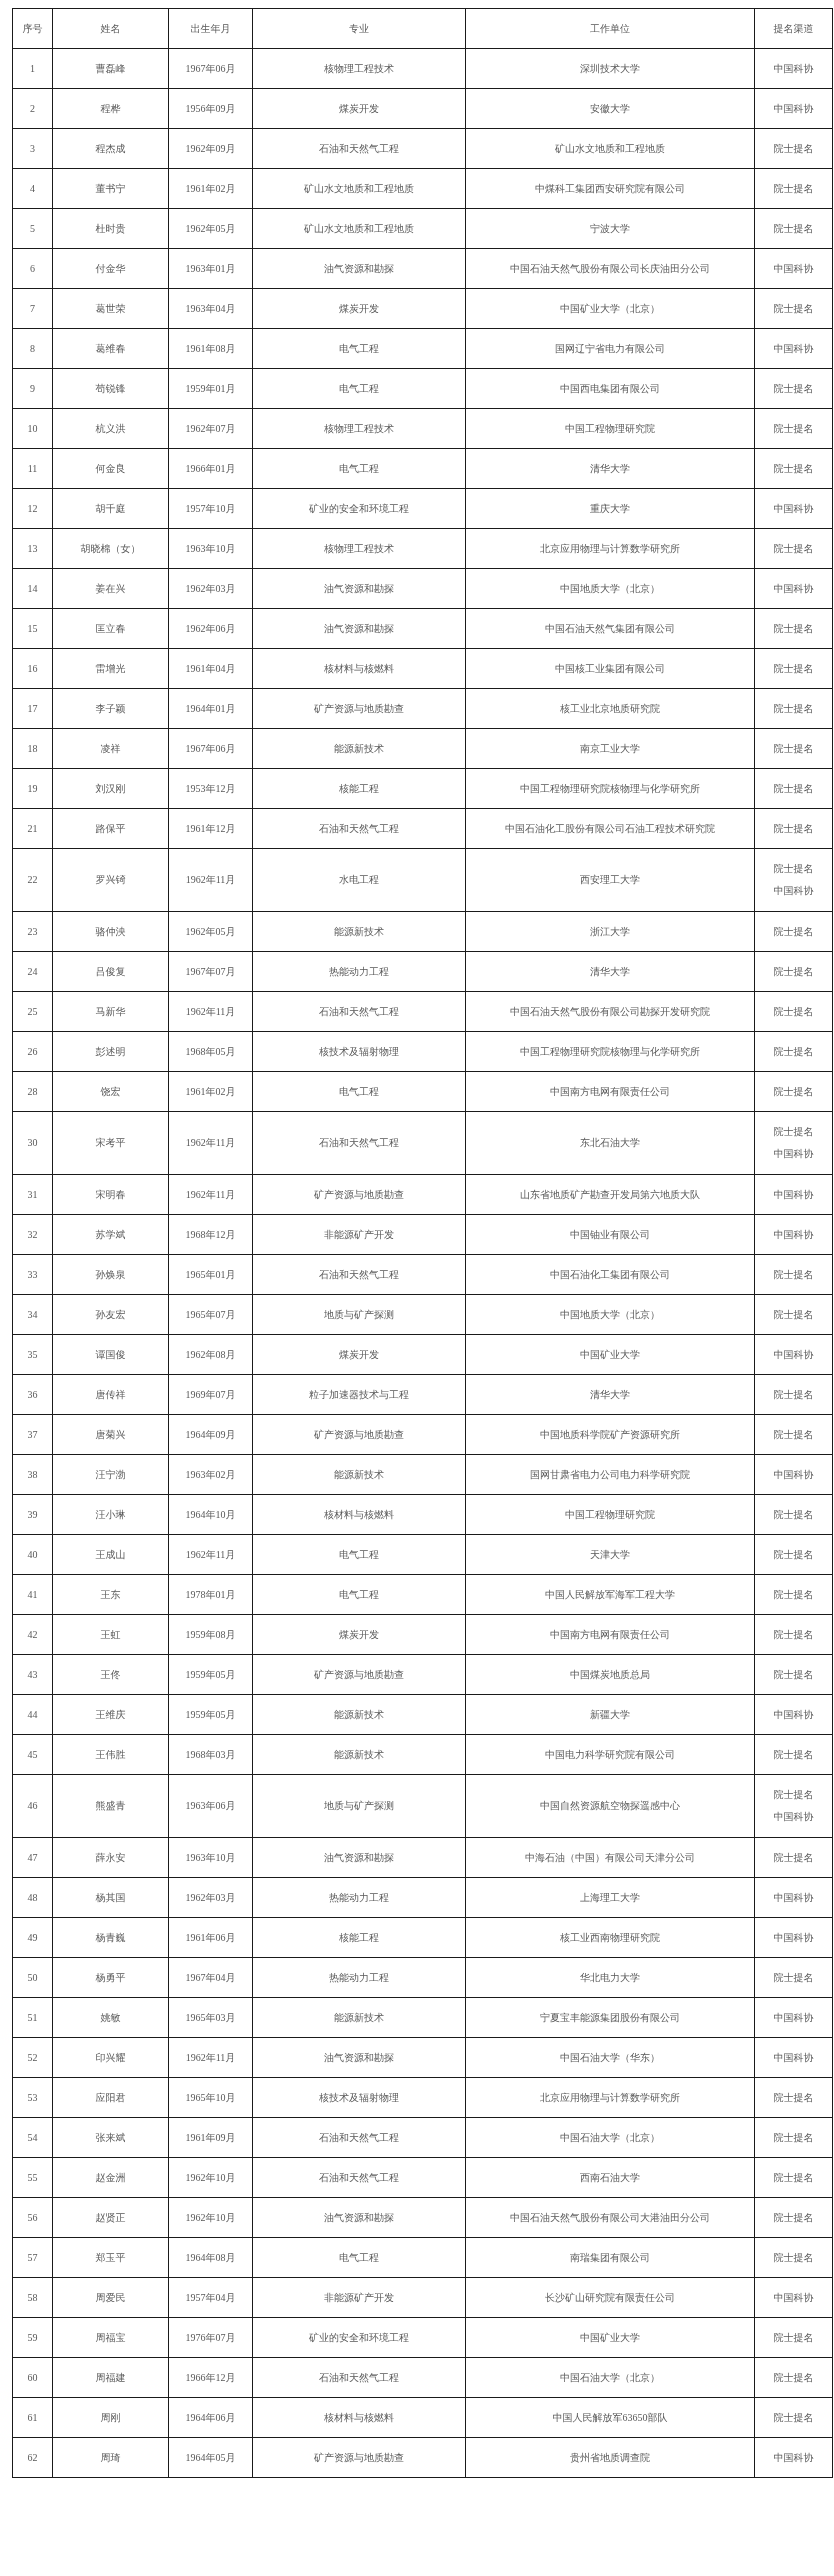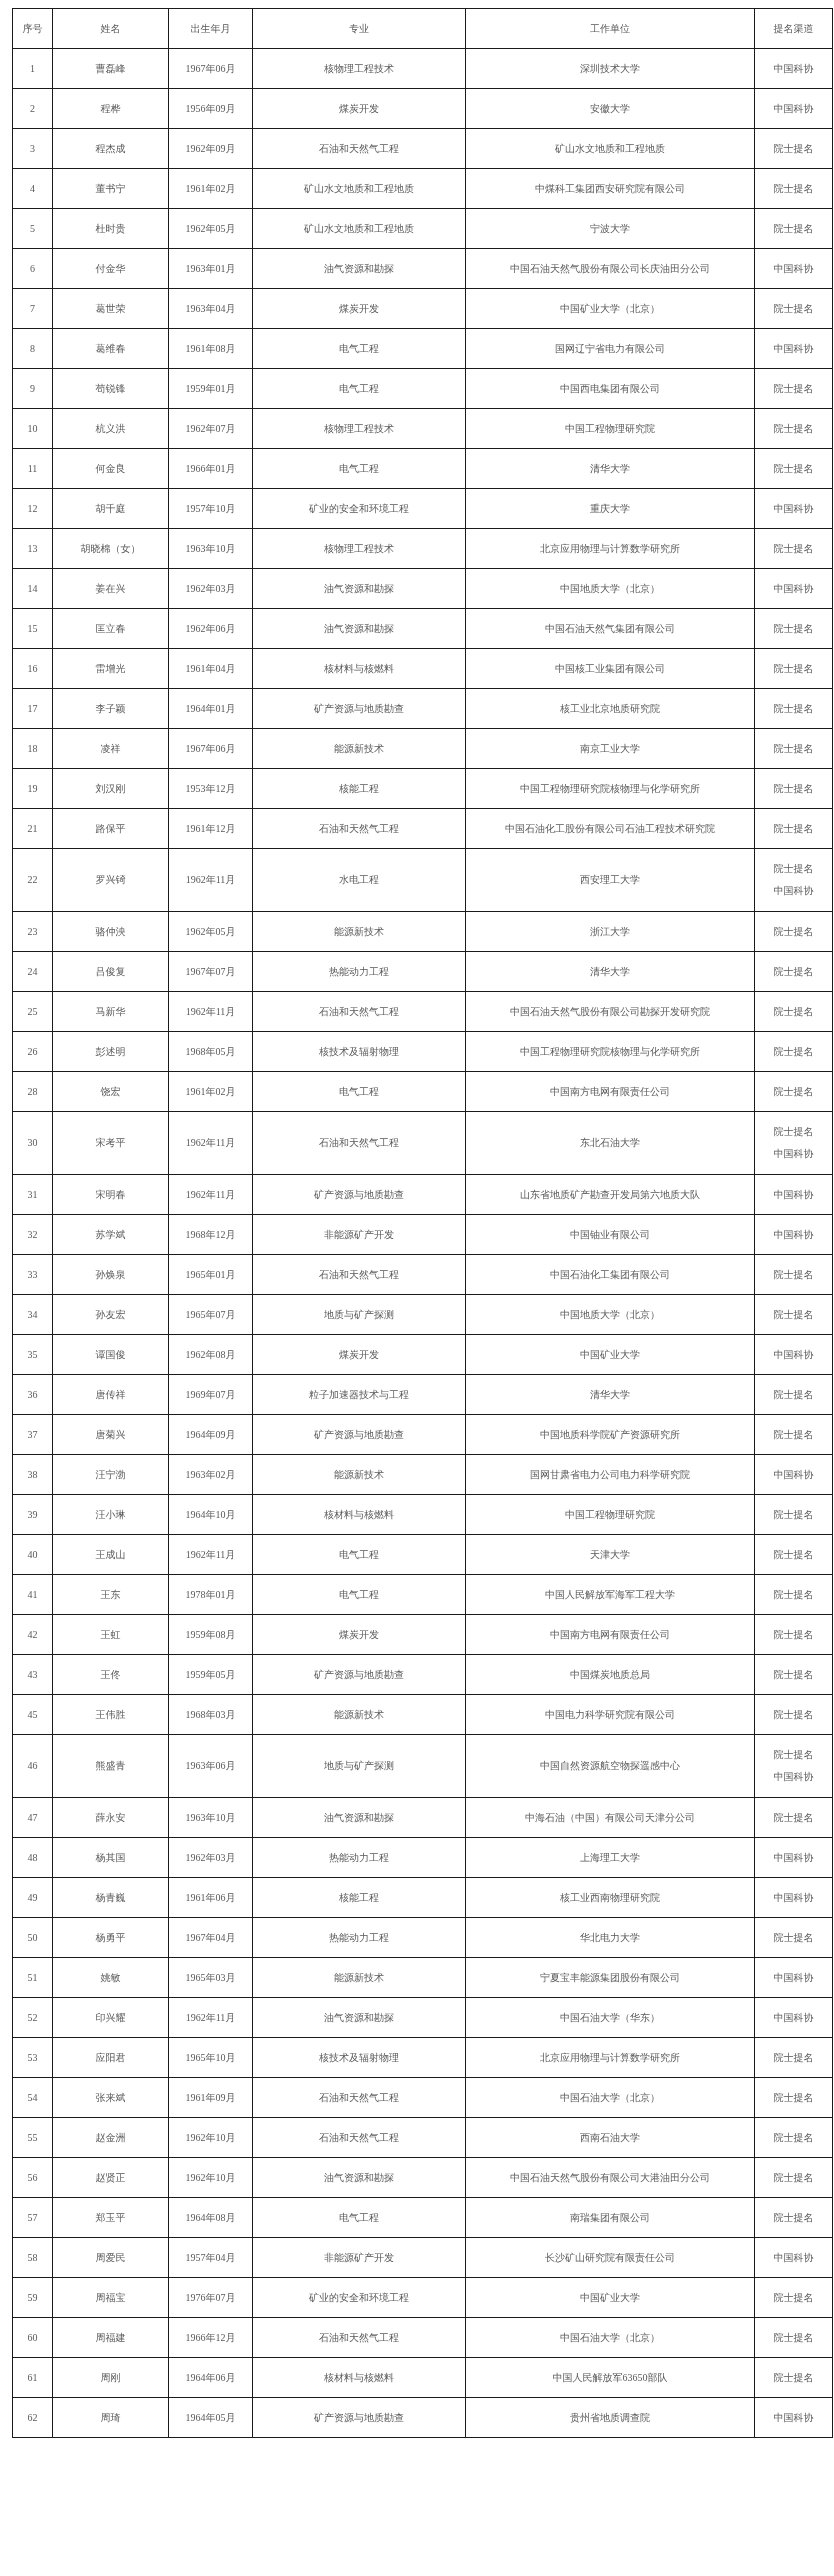--- a/index.html
+++ b/index.html
@@ -463,20 +463,30 @@
           <td>43</td>
           <td>王佟</td>
           <td>1959年05月</td>
           <td>矿产资源与地质勘查</td>
           <td>中国煤炭地质总局</td>
           <td>
             <div class="channel-line">院士提名</div>
           </td>
         </tr>
         <tr class="row-normal">
+          <td>44</td>
+          <td>王维庆</td>
+          <td>1959年05月</td>
+          <td>能源新技术</td>
+          <td>新疆大学</td>
+          <td>
+            <div class="channel-line">中国科协</div>
+          </td>
+        </tr>
+        <tr class="row-normal">
           <td>45</td>
           <td>王伟胜</td>
           <td>1968年03月</td>
           <td>能源新技术</td>
           <td>中国电力科学研究院有限公司</td>
           <td>
             <div class="channel-line">院士提名</div>
           </td>
         </tr>
         <tr class="row-tall">

